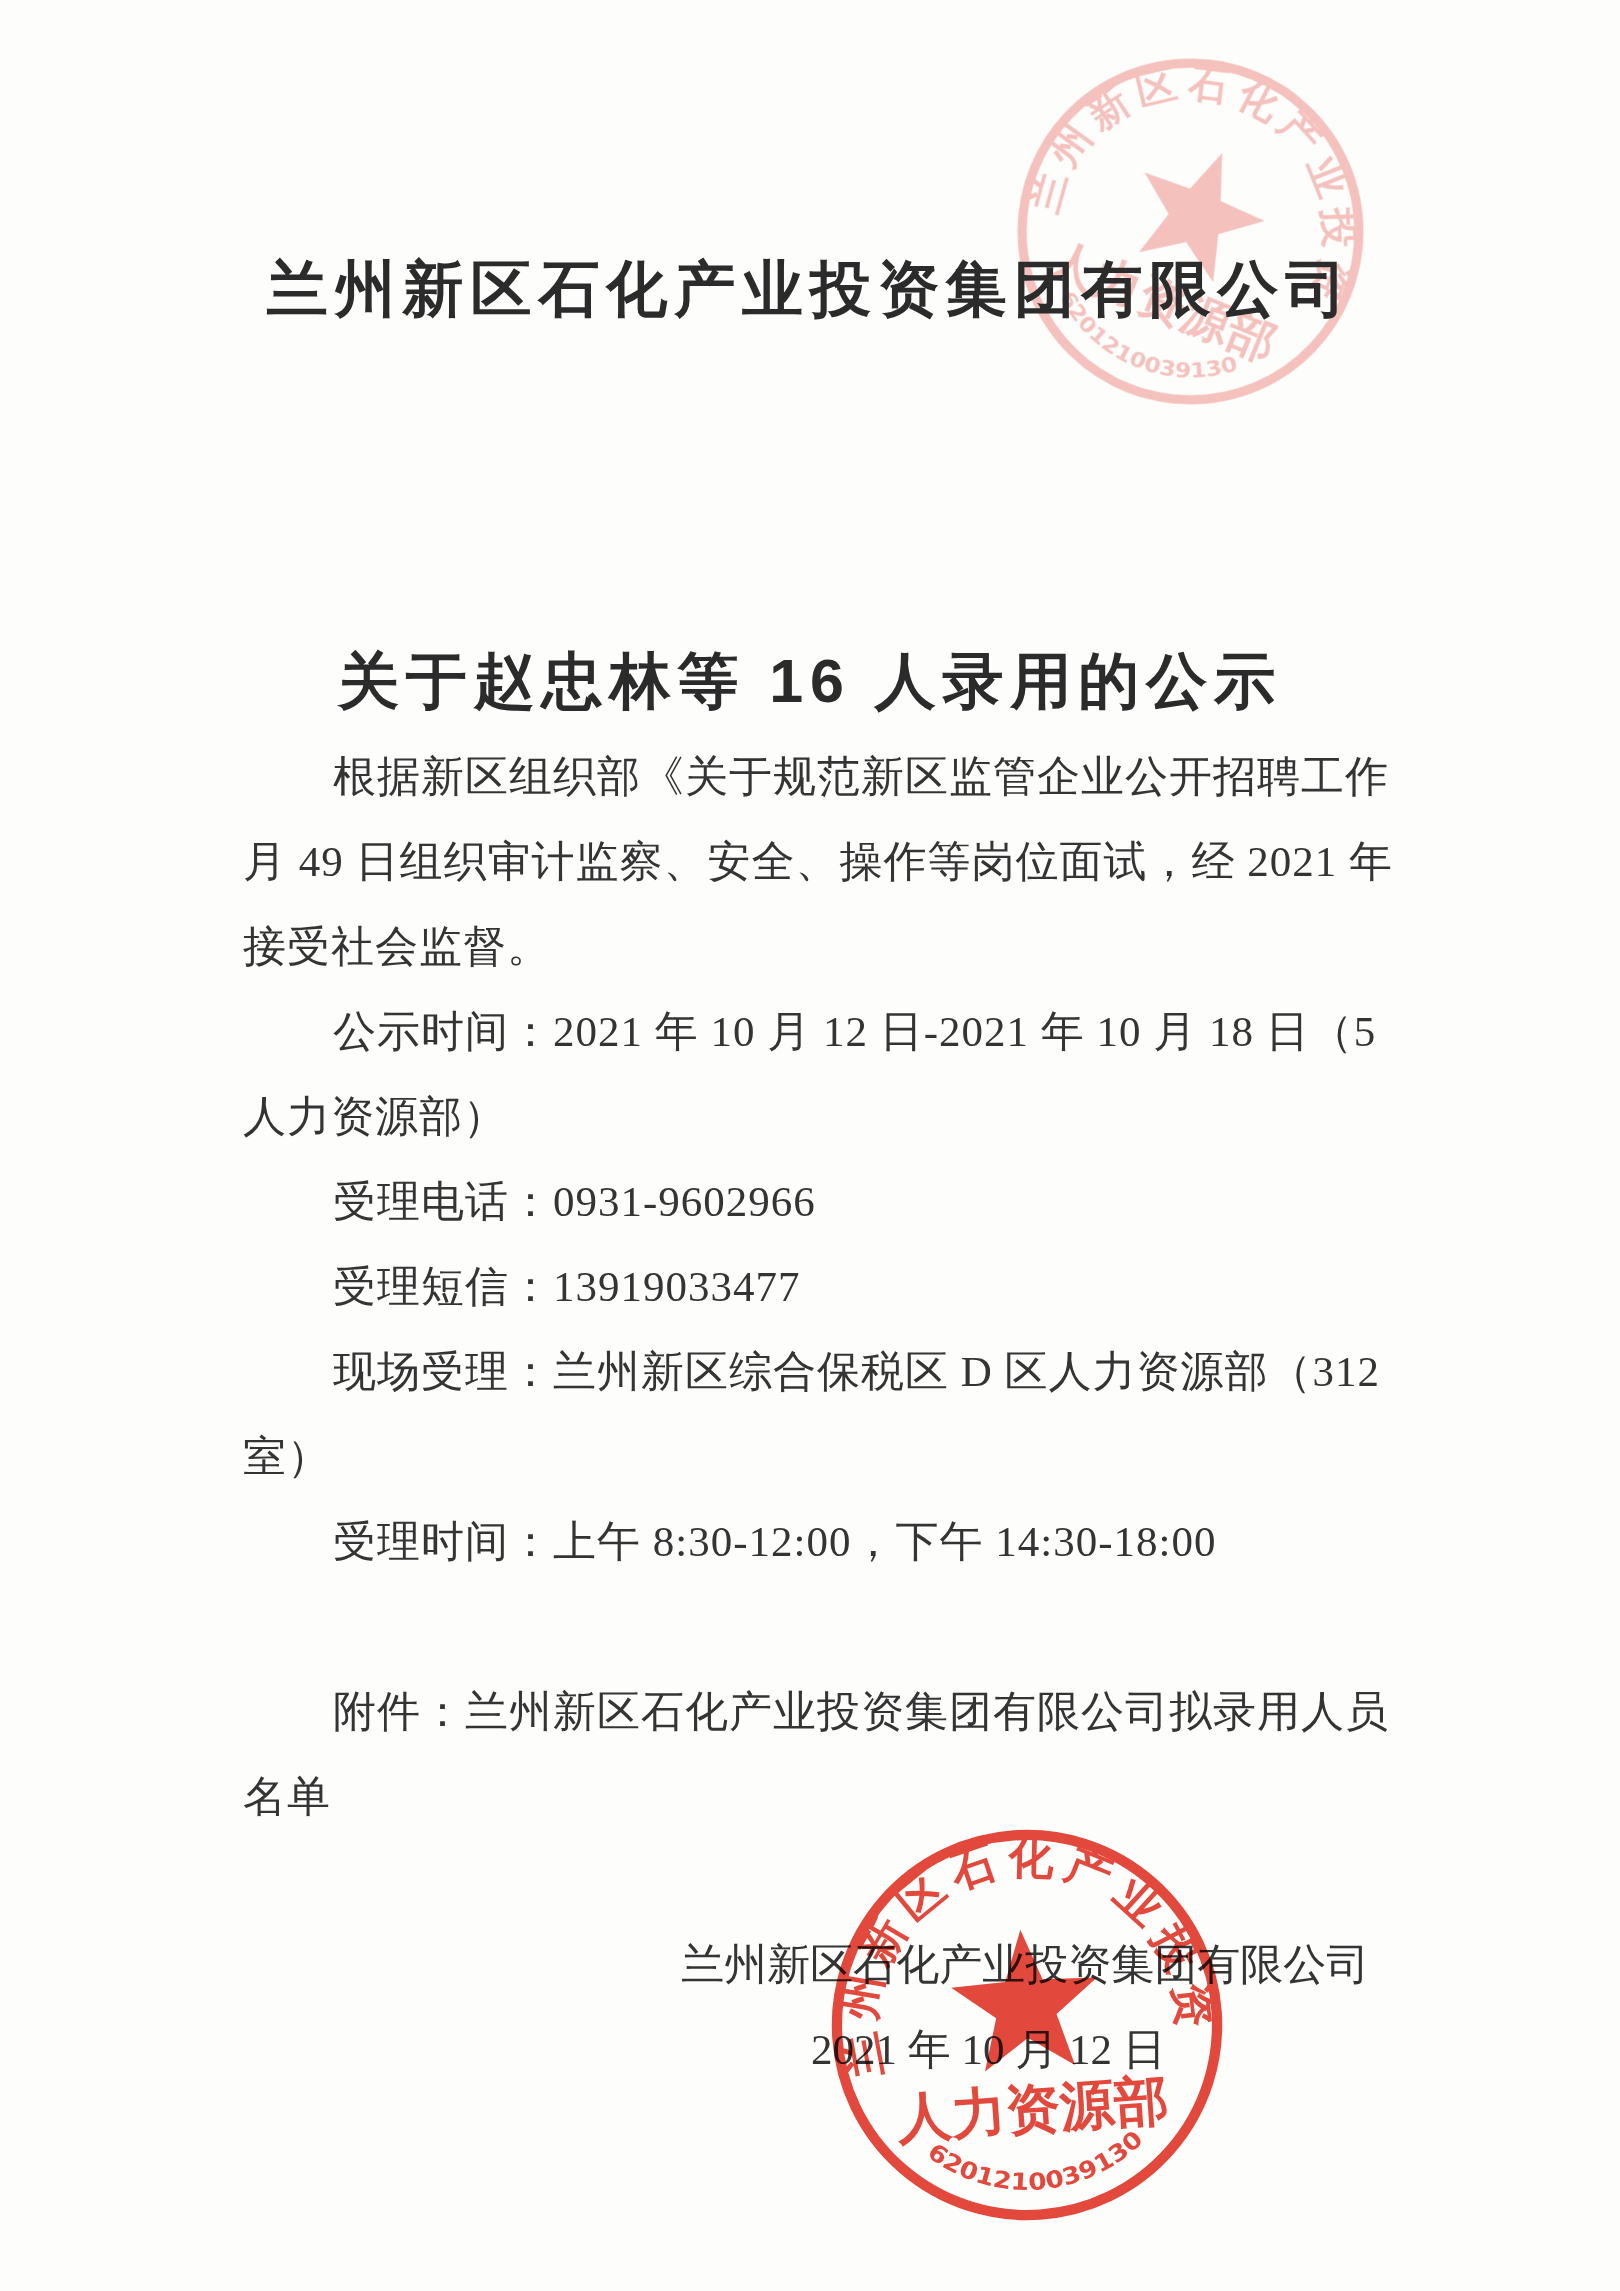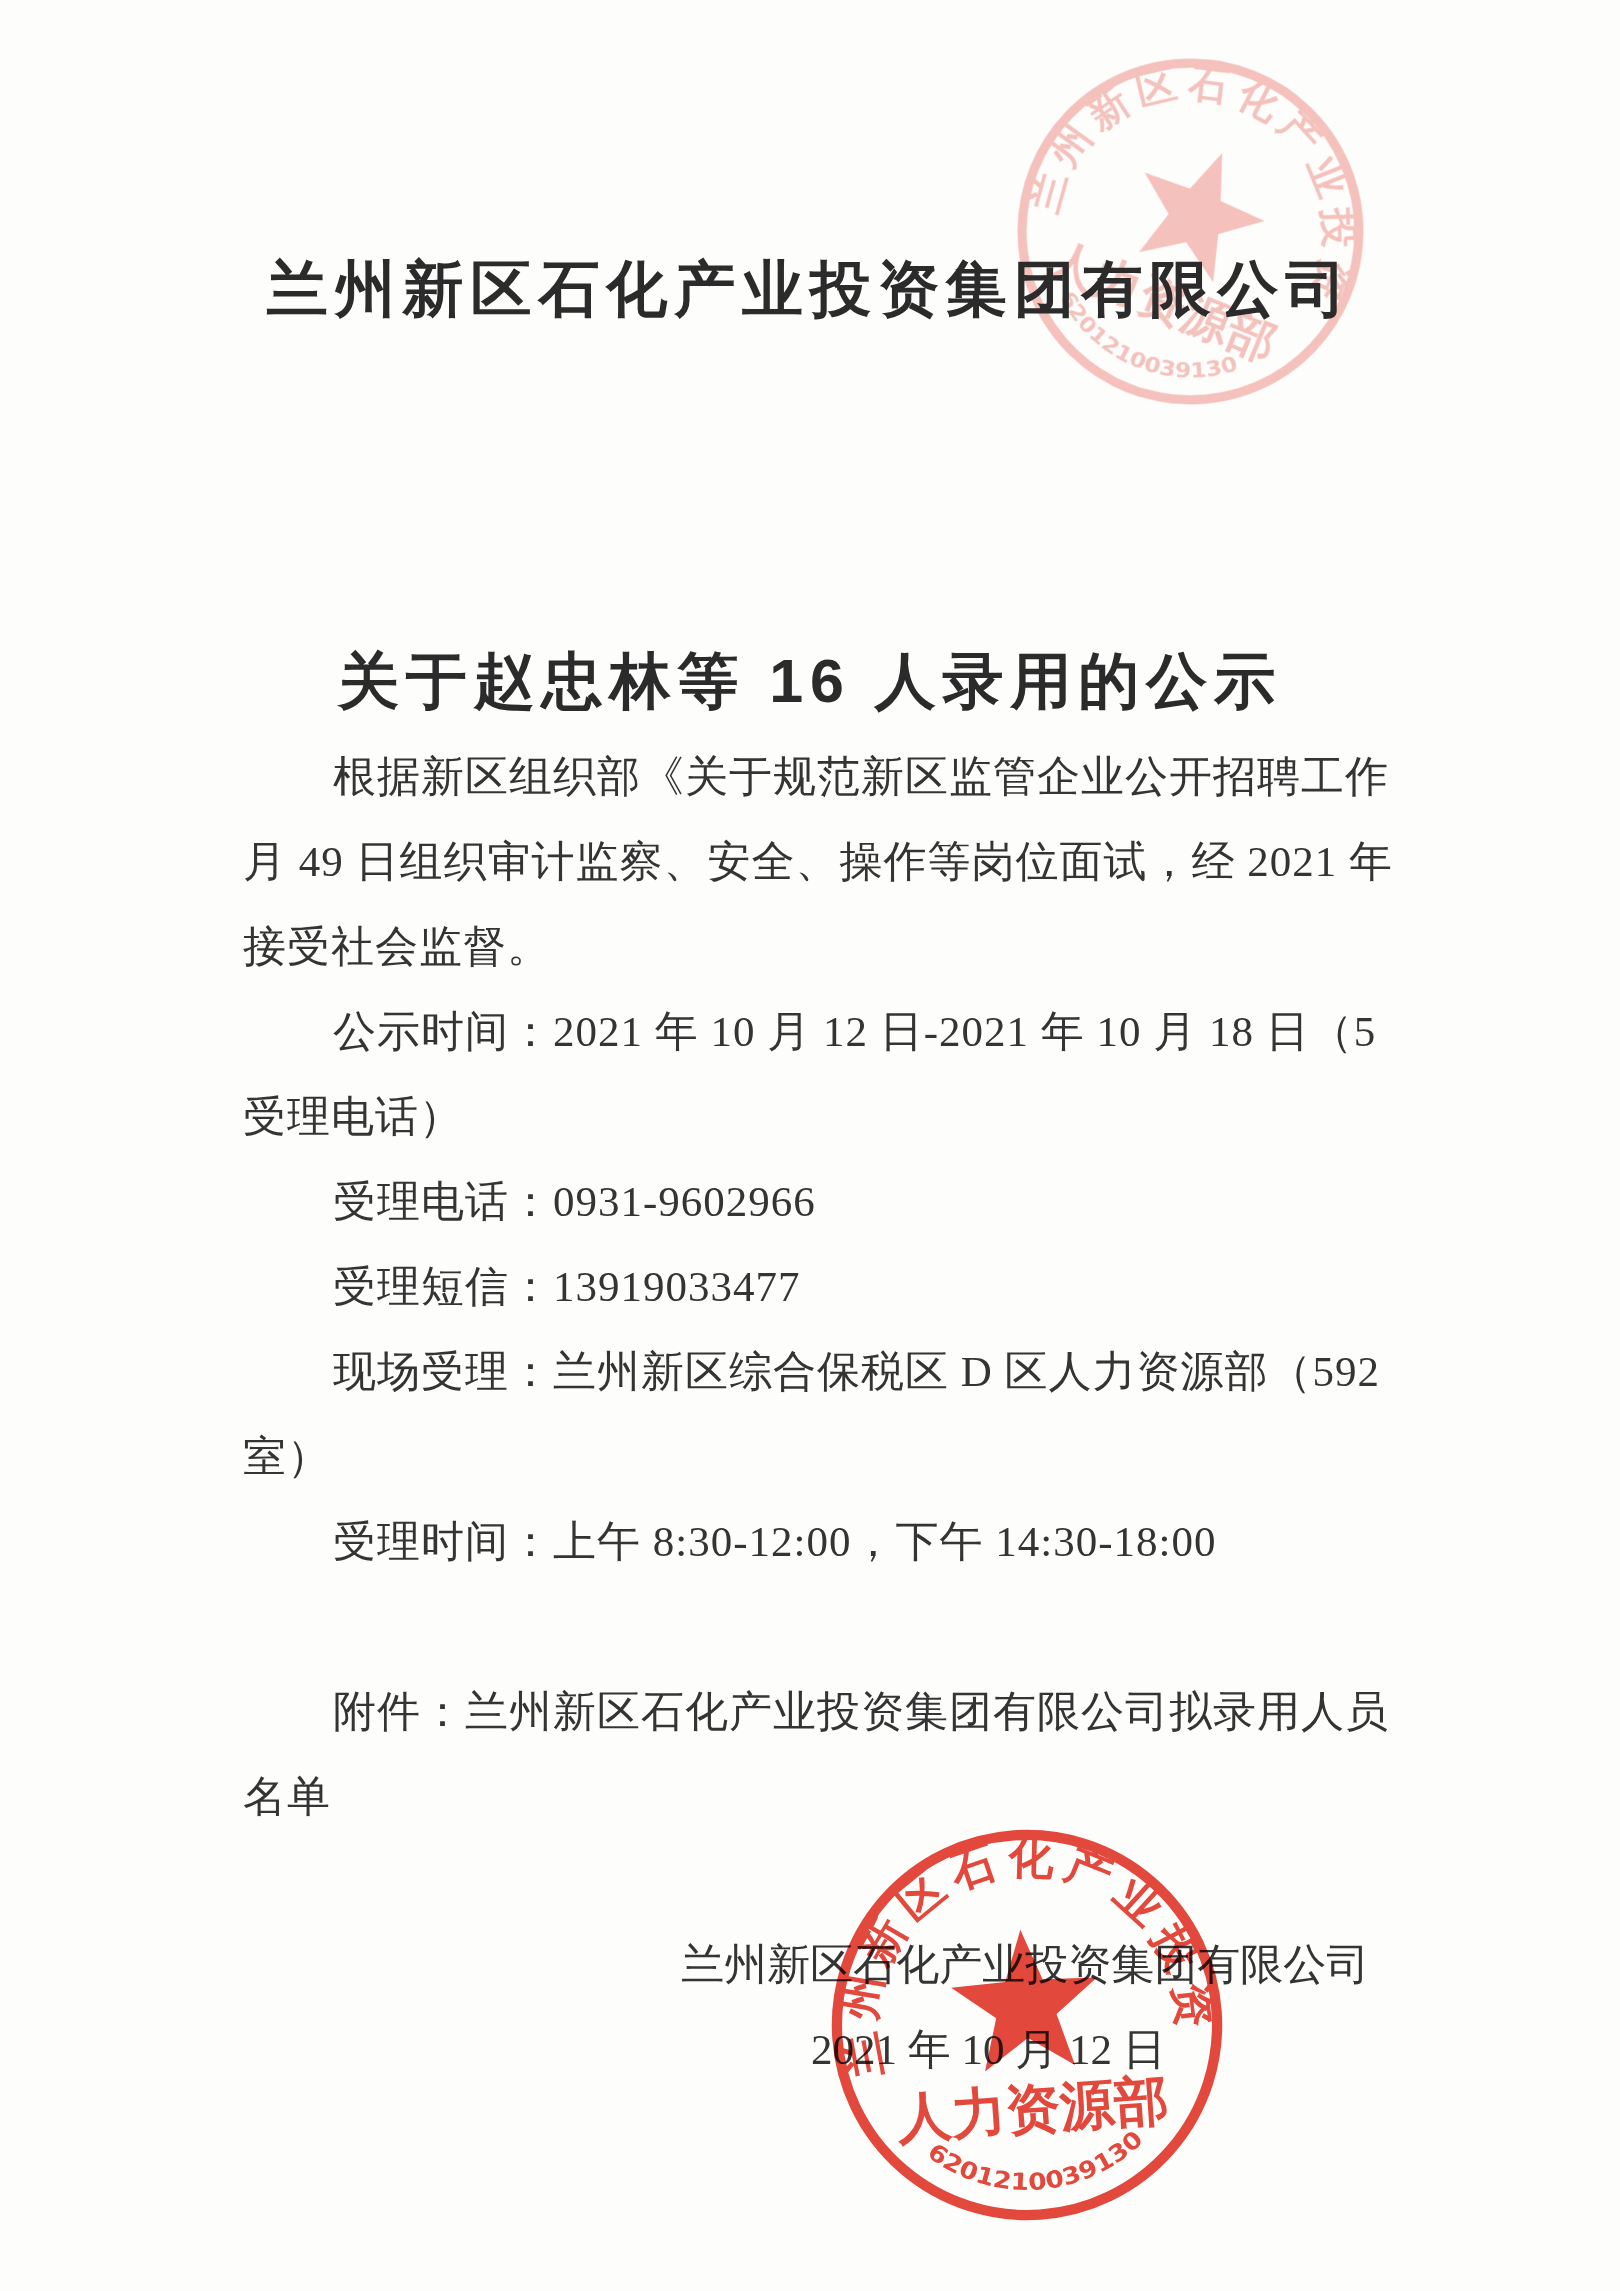--- a/index.html
+++ b/index.html
@@ -76,28 +76,28 @@
 
   <div class="title title1">兰州新区石化产业投资集团有限公司</div>
   <div class="title title2">关于赵忠林等 16 人录用的公示</div>
 
   <div class="bodytext">
     <div class="ln indent">根据新区组织部《关于规范新区监管企业公开招聘工作</div>
     <div class="ln">月 49 日组织审计监察、安全、操作等岗位面试，经 2021 年</div>
     <div class="ln">接受社会监督。</div>
 
     <div class="ln indent">公示时间：2021 年 10 月 12 日-2021 年 10 月 18 日（5</div>
-    <div class="ln">受理电话）</div>
+    <div class="ln">人力资源部）</div>
 
     <div class="ln indent">受理电话：0931-9602966</div>
 
 
     <div class="ln indent">受理短信：13919033477</div>
 
-    <div class="ln indent">现场受理：兰州新区综合保税区 D 区人力资源部（592</div>
+    <div class="ln indent">现场受理：兰州新区综合保税区 D 区人力资源部（312</div>
     <div class="ln">室）</div>
 
     <div class="ln indent">受理时间：上午 8:30-12:00，下午 14:30-18:00</div>
 
     <div class="blank"></div>
 
     <div class="ln indent">附件：兰州新区石化产业投资集团有限公司拟录用人员</div>
     <div class="ln">名单</div>
   </div>
 

